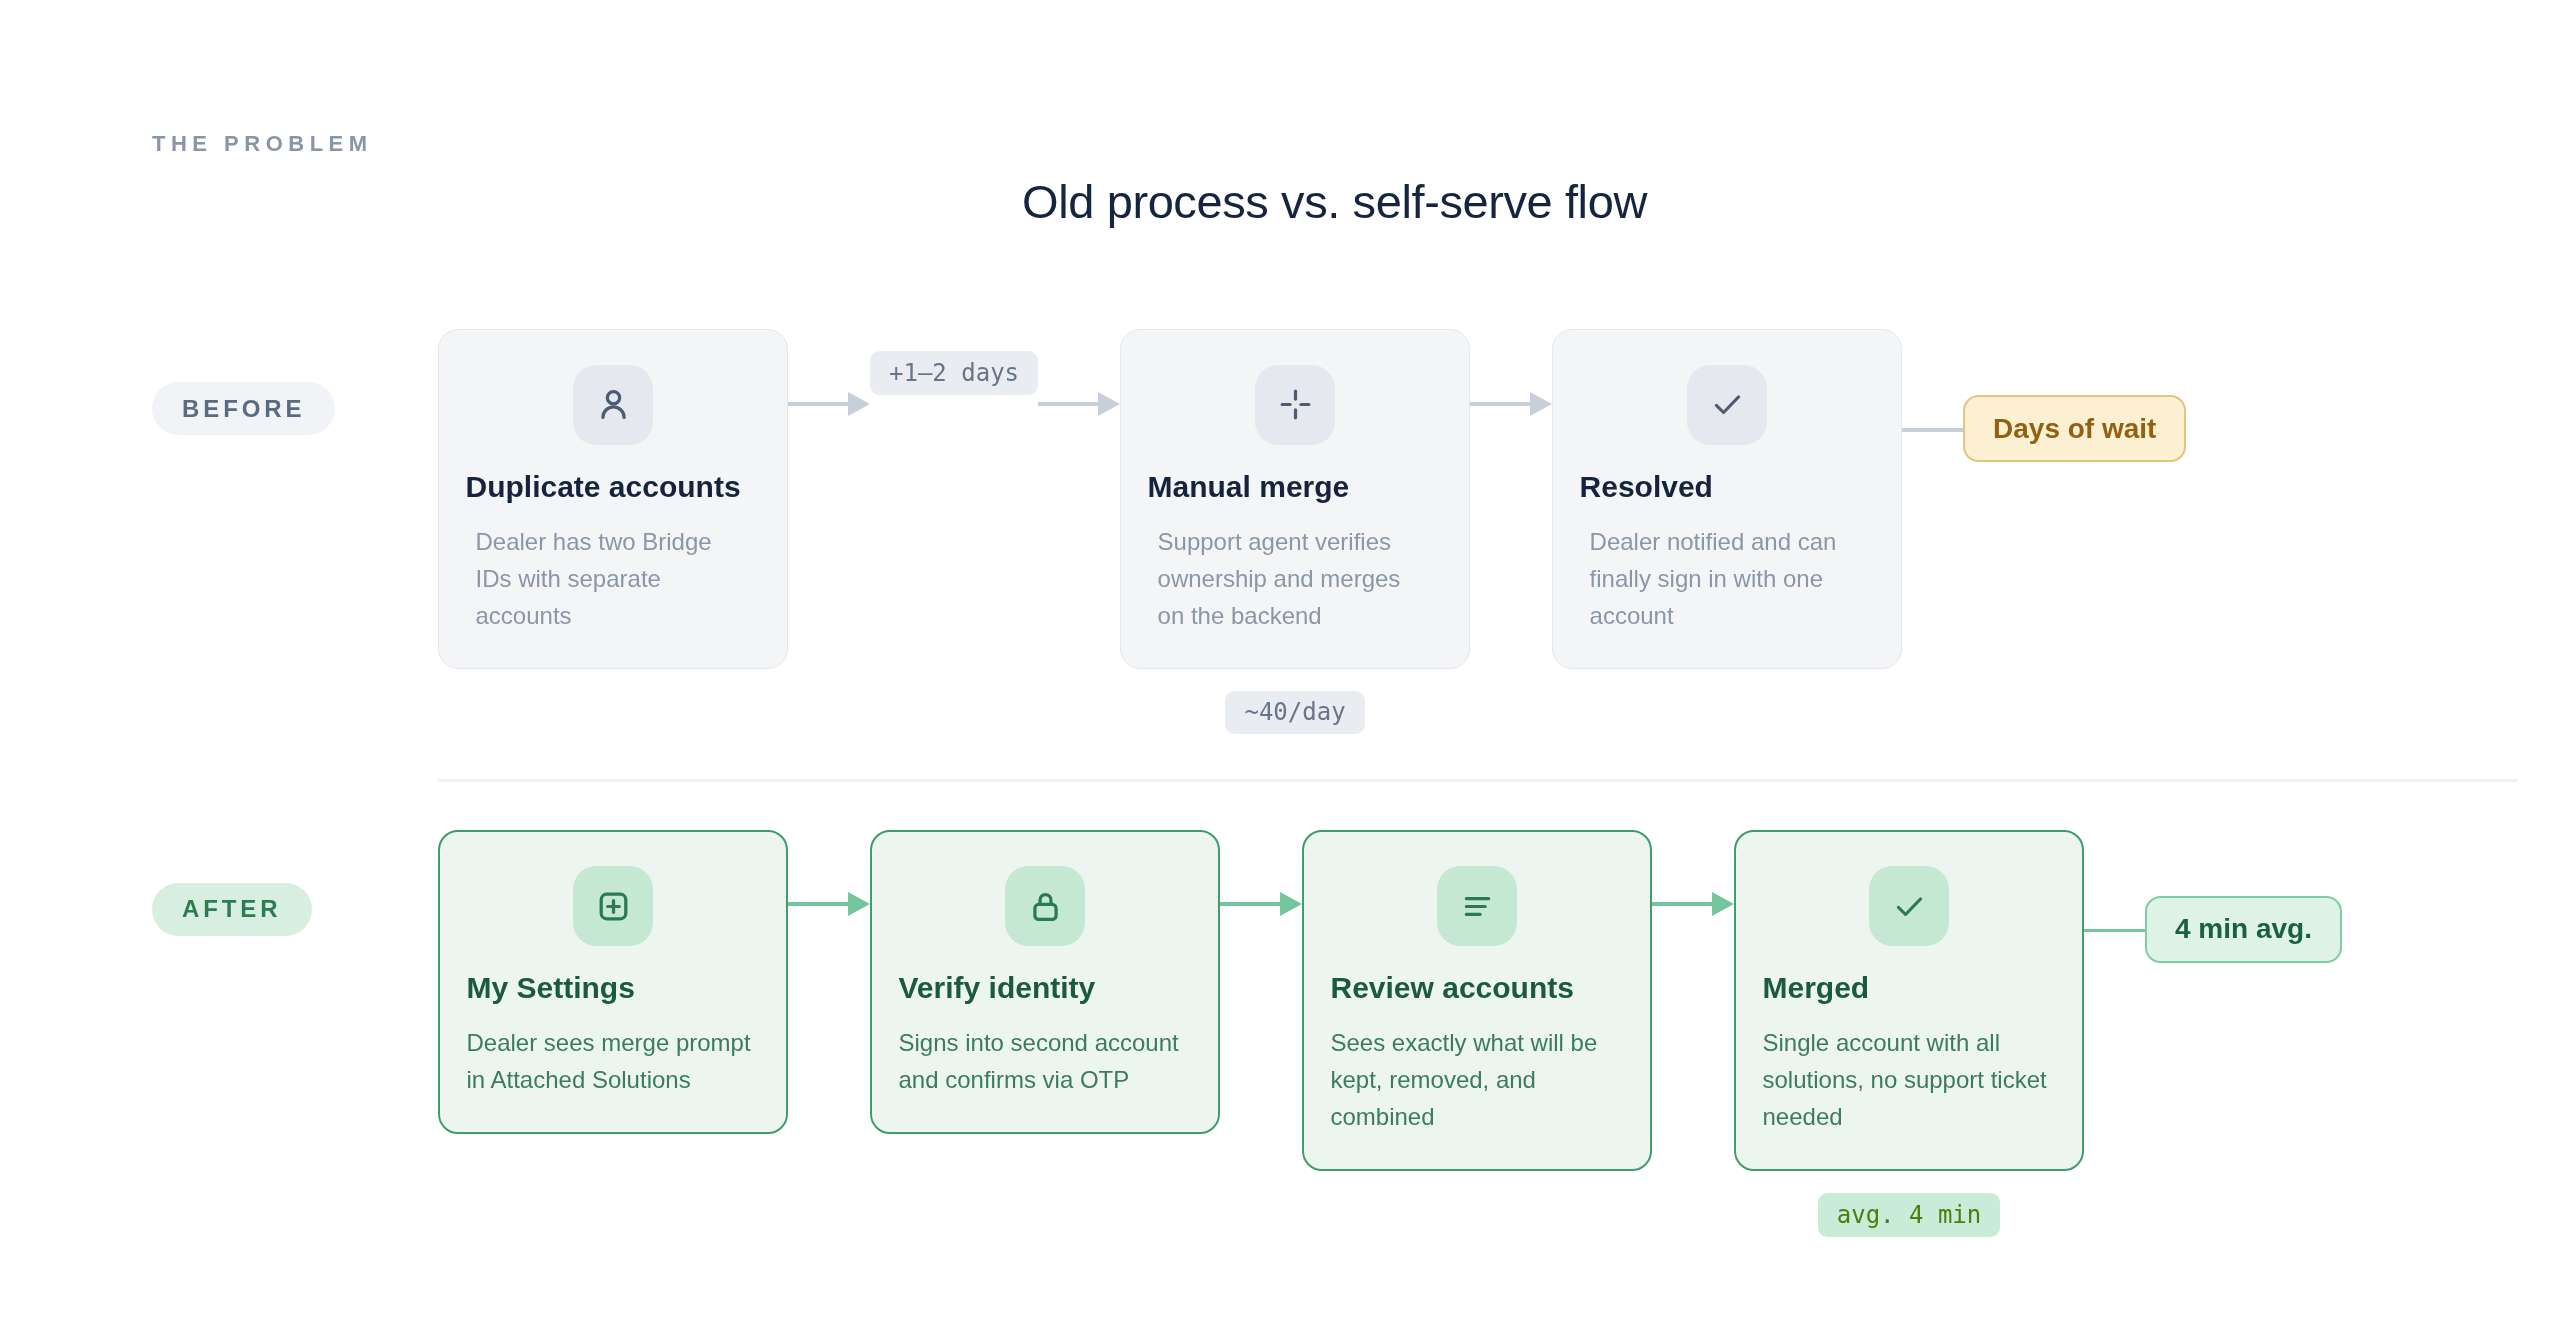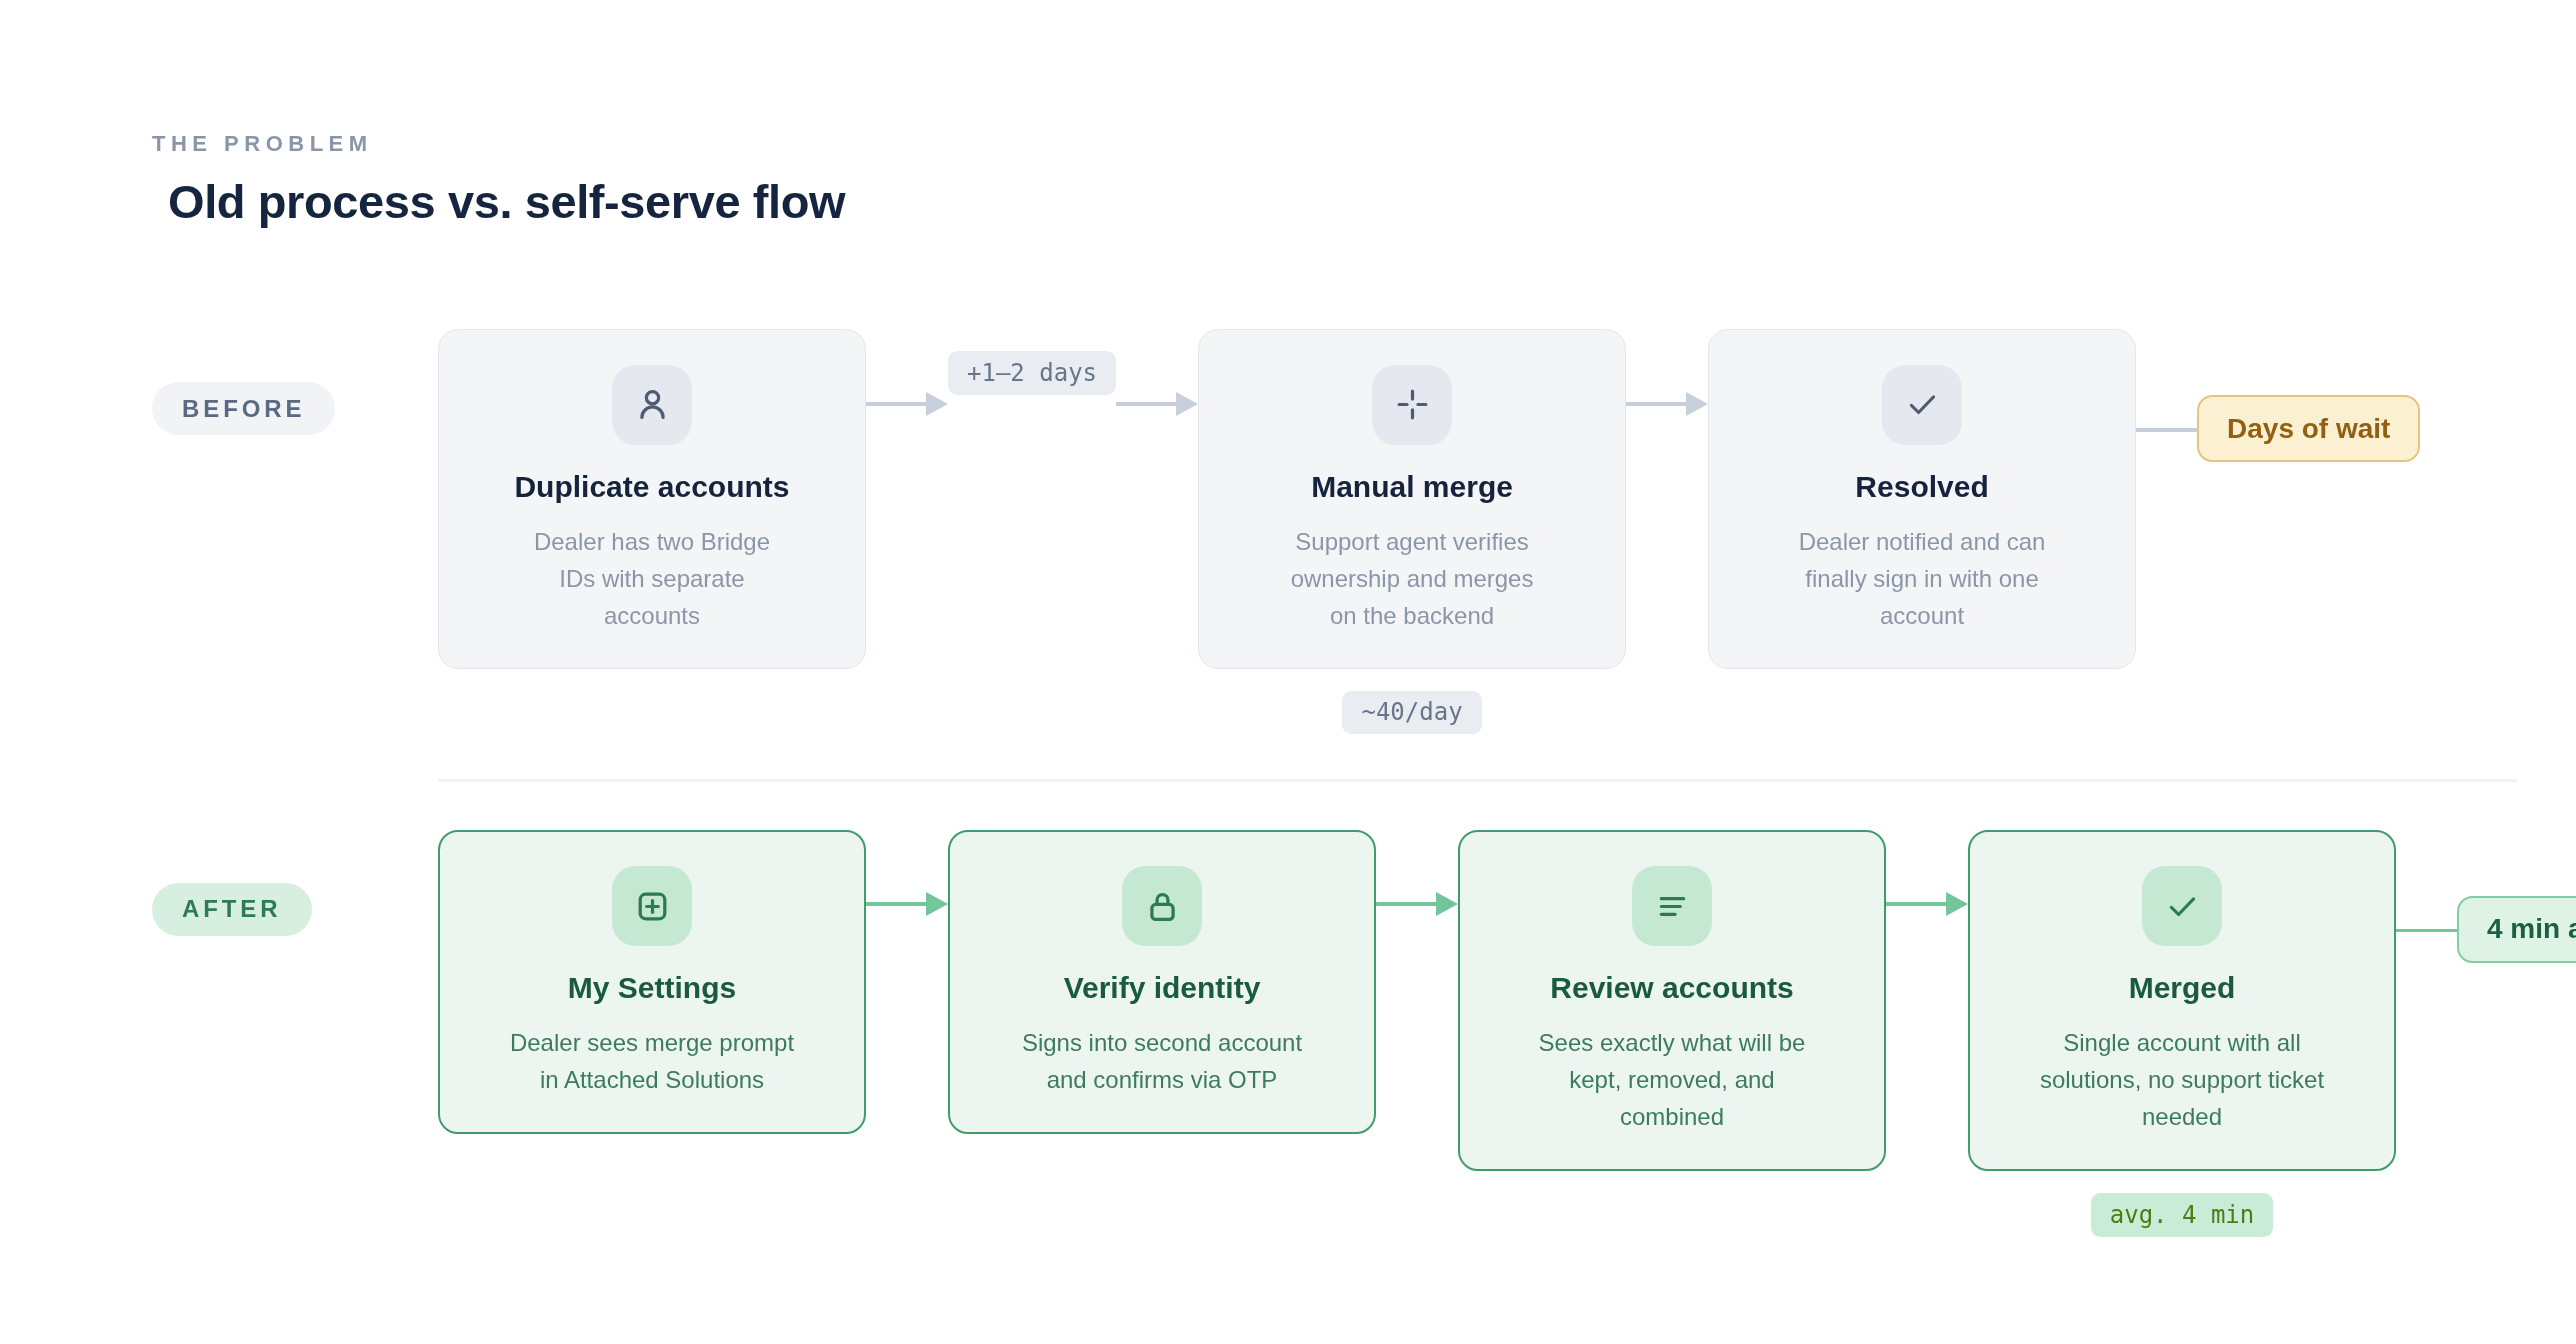--- a/index.html
+++ b/index.html
@@ -2,36 +2,36 @@
 <html style="font-size:12.5px"><head>
 <meta charset="utf-8">
 <style>
   html,body{margin:0;padding:0;background:#ffffff;}
   .page{
     width:2576px;height:1344px;box-sizing:border-box;position:relative;
     padding:131px 59px 0 152px;overflow:hidden;
     font-family:"Liberation Sans",sans-serif;background:#ffffff;
   }
   .eyebrow{font-size:22px;font-weight:bold;letter-spacing:5.5px;color:#8a95a7;}
-  .title{font-size:47px;font-weight:bold;color:#16253f;margin:17px 16px 0;letter-spacing:-0.4px;}
+  .title{font-size:47px;font-weight:normal;color:#16253f;margin:17px 0 0;letter-spacing:-0.4px;text-align:center;}
 
   .row{display:flex;align-items:flex-start;}
   .row-before{margin-top:100px;}
   .row-after{margin-top:48px;}
   .row-label{width:286px;flex:none;padding-top:53px;}
   .pill{display:inline-block;font-weight:bold;font-size:24px;letter-spacing:3.9px;
         padding:12.5px 30px;border-radius:780px;}
   .pill-before{background:#f1f3f7;color:#5a6a82;}
   .pill-after{background:#d7efe0;color:#2d7d52;}
 
   .flow{display:flex;align-items:flex-start;}
   .col{display:flex;flex-direction:column;align-items:center;flex:none;}
 
-  .card{width:428px;box-sizing:border-box;border-radius:20px;
-        padding:30px 26.5px 34px;text-align:center;}
+  .card{width:350px;box-sizing:border-box;border-radius:20px;
+        padding:30px 26.5px 34px;}
   .card-gray{background:#f4f5f7;border:1.6px solid #e3e7ed;}
   .card-green{background:#edf5f0;border:2.3px solid #3f9d6c;}
 
   .tile{width:80px;height:80px;border-radius:23.4px;margin:4.7px auto 25px;
         display:flex;align-items:center;justify-content:center;}
   .tile-gray{background:#e5e8ee;color:#4d5b73;}
   .tile-green{background:#c5e8d3;color:#2c7a52;}
   .tile svg{width:41px;height:41px;display:block;}
 
   .card-title{font-size:30px;font-weight:bold;margin:0 0 19px;}

